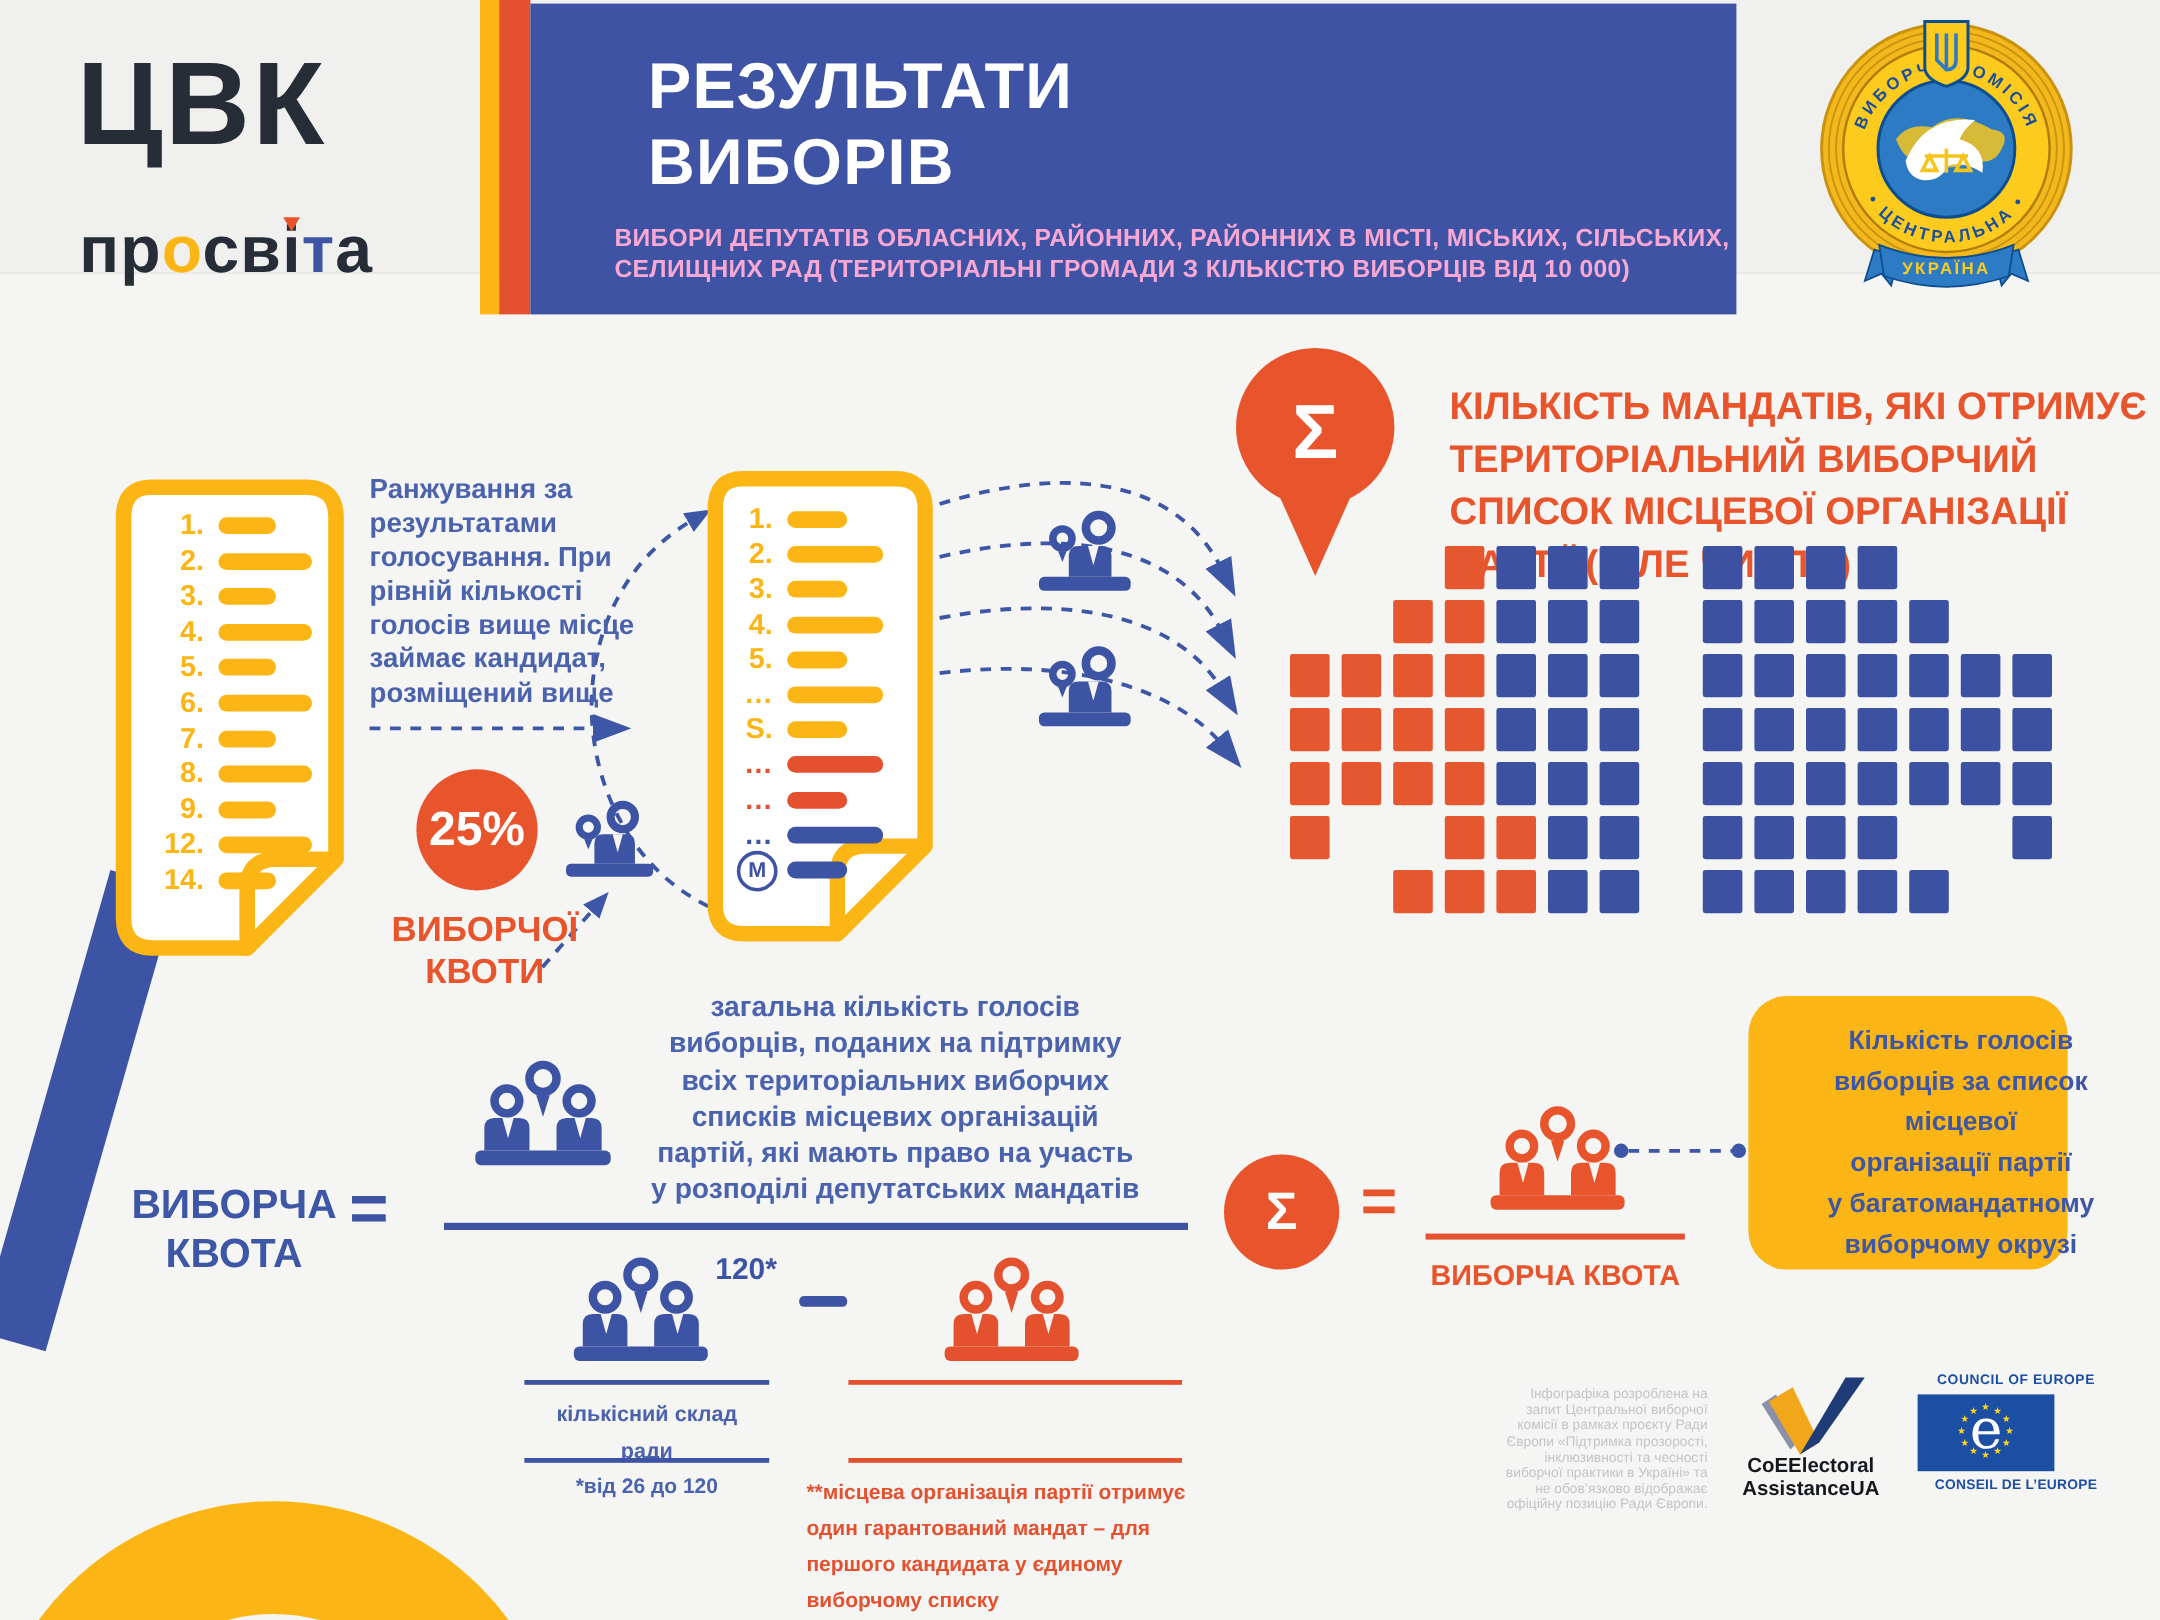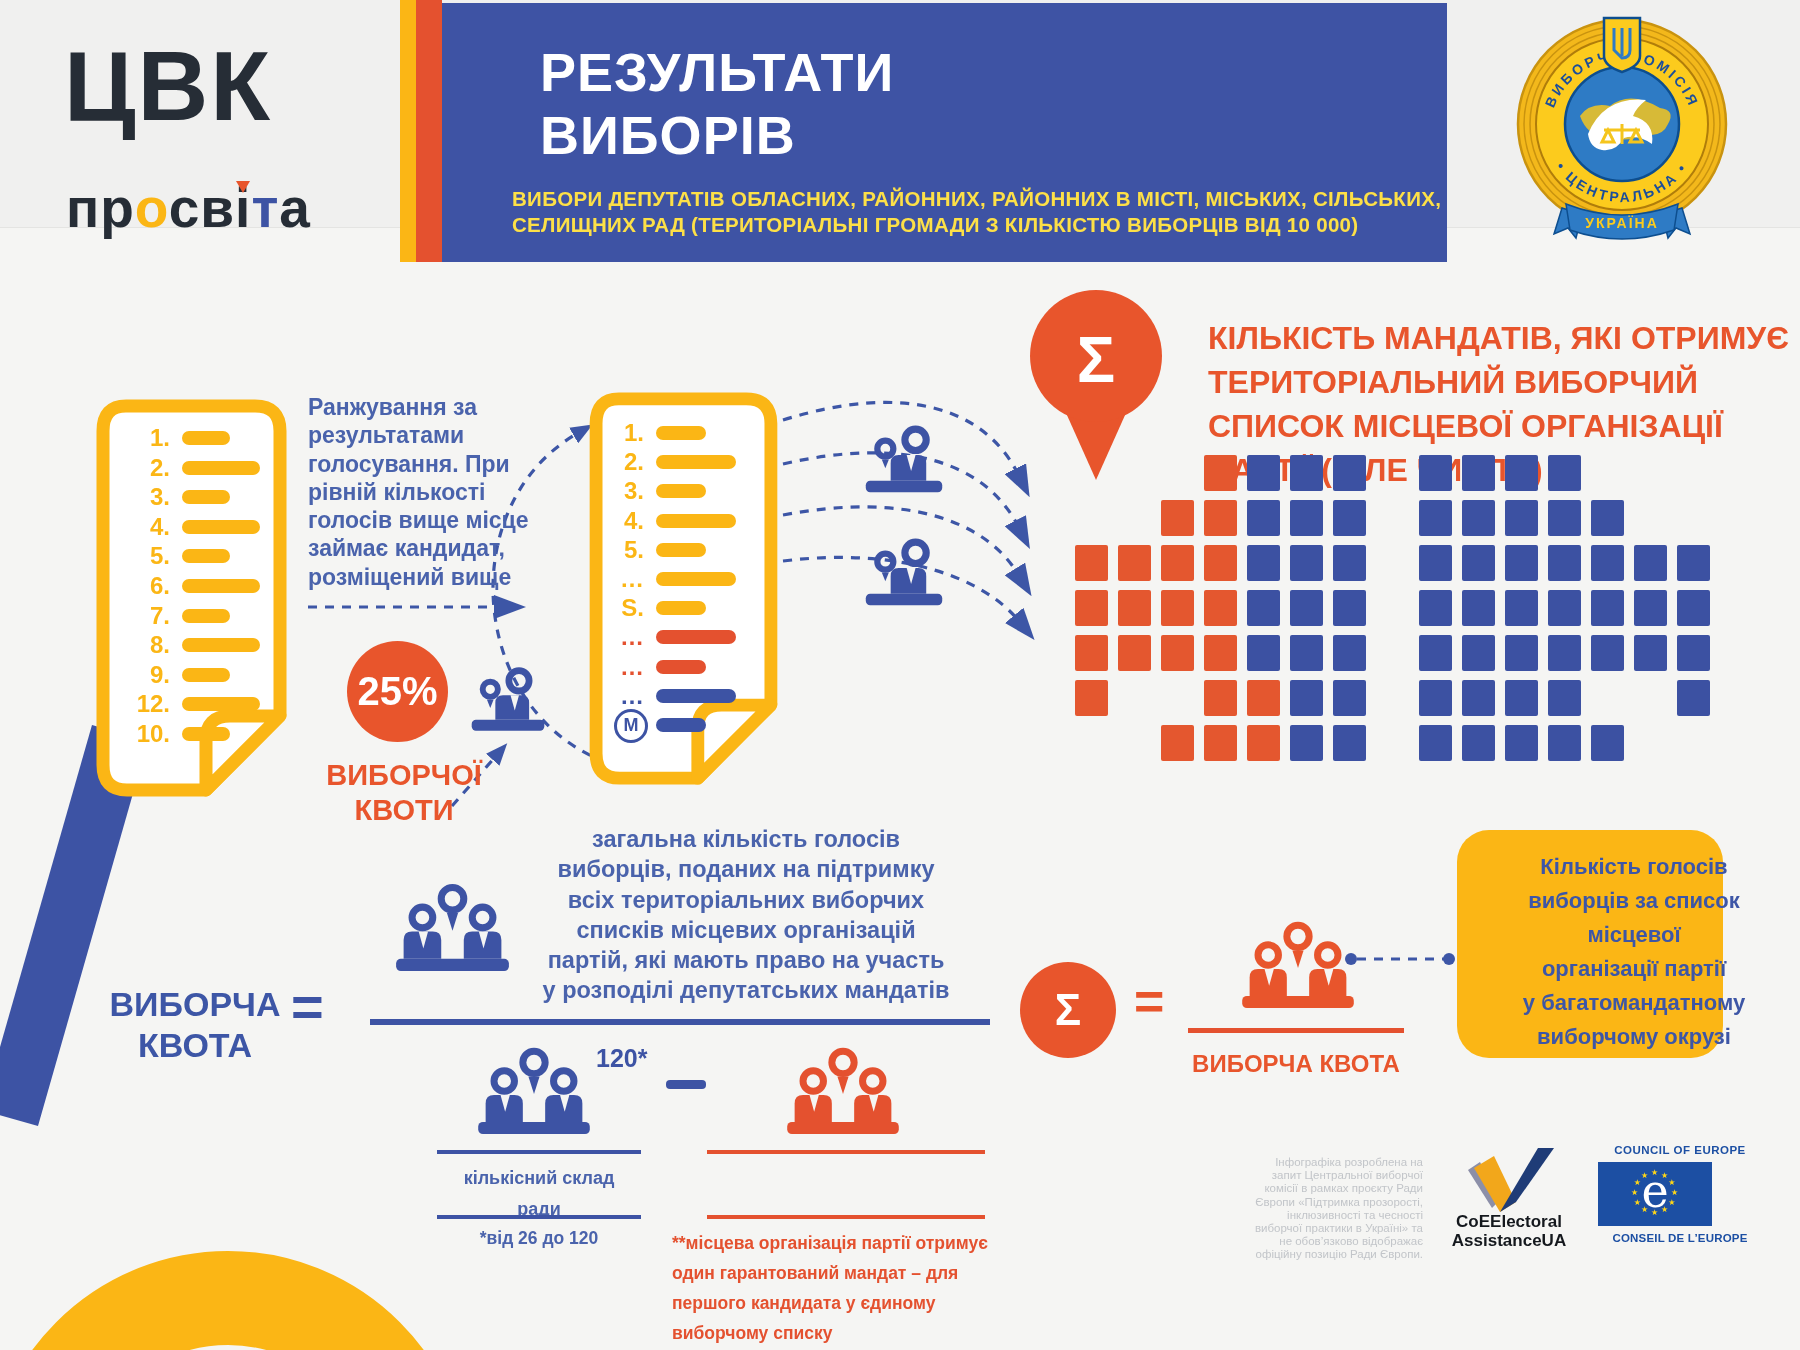--- a/index.html
+++ b/index.html
@@ -23,21 +23,21 @@
   #cvk-sub .seg-dark-idot{color:var(--dark,#262D36);position:relative;}
   #cvk-sub .seg-dark-idot::after{content:"";position:absolute;left:50%;top:4px;
       transform:translateX(-50%);border-left:7px solid transparent;border-right:7px solid transparent;
       border-top:12px solid var(--orange,#E8552C);}
   #stripe-yellow{left:400px;top:0;width:16px;height:262px;background:var(--yellow,#FBB615);}
   #stripe-orange{left:416px;top:0;width:26px;height:262px;background:var(--red,#E4512F);}
   #title-panel{left:442px;top:3px;width:1005px;height:259px;background:var(--panel-blue,#3E53A4);}
   #main-title{left:70px;top:38px;font-size:54px;line-height:63px;font-weight:700;
               color:#fff;letter-spacing:1px;margin-left:28px;}
   #main-subtitle{left:70px;top:183px;font-size:20.5px;line-height:26px;font-weight:700;
-                 color:#fde047;letter-spacing:.3px;}
+                 color:#f9a8d4;letter-spacing:.3px;}
 
   
   #left-heading{left:85px;top:312px;font-size:28px;line-height:46px;font-weight:700;
                 color:var(--heading-blue,#3D56A6);}
   #right-heading{left:1208px;top:316px;font-size:32px;line-height:44px;font-weight:700;
                  color:var(--orange,#E8552C);}
 
   
   #ranking-note{left:308px;top:393px;width:300px;font-size:23px;line-height:28.3px;
                 font-weight:600;color:var(--body-blue,#4A63AC);}
@@ -243,21 +243,21 @@
       <span class="doc-row-num" style="left: 6px; width: 68px; top: 173px; color: rgb(251, 182, 21);">6.</span>
       <div class="doc-bar" style="left: 86px; top: 180px; width: 78px; background: rgb(251, 182, 21);"></div>
       <span class="doc-row-num" style="left: 6px; width: 68px; top: 202.6px; color: rgb(251, 182, 21);">7.</span>
       <div class="doc-bar" style="left: 86px; top: 209.6px; width: 48px; background: rgb(251, 182, 21);"></div>
       <span class="doc-row-num" style="left: 6px; width: 68px; top: 232.2px; color: rgb(251, 182, 21);">8.</span>
       <div class="doc-bar" style="left: 86px; top: 239.2px; width: 78px; background: rgb(251, 182, 21);"></div>
       <span class="doc-row-num" style="left: 6px; width: 68px; top: 261.8px; color: rgb(251, 182, 21);">9.</span>
       <div class="doc-bar" style="left: 86px; top: 268.8px; width: 48px; background: rgb(251, 182, 21);"></div>
       <span class="doc-row-num" style="left: 6px; width: 68px; top: 291.4px; color: rgb(251, 182, 21);">12.</span>
       <div class="doc-bar" style="left: 86px; top: 298.4px; width: 78px; background: rgb(251, 182, 21);"></div>
-      <span class="doc-row-num" style="left: 6px; width: 68px; top: 321px; color: rgb(251, 182, 21);">10.</span>
+      <span class="doc-row-num" style="left: 6px; width: 68px; top: 321px; color: rgb(251, 182, 21);">14.</span>
       <div class="doc-bar" style="left: 86px; top: 328px; width: 48px; background: rgb(251, 182, 21);"></div>
     </div>
 
   <div class="abs ml" id="ranking-note" style="z-index:2;">Ранжування за
 результатами
 голосування. При
 рівній кількості
 голосів вище місце
 займає кандидат,
 розміщений вище</div>

